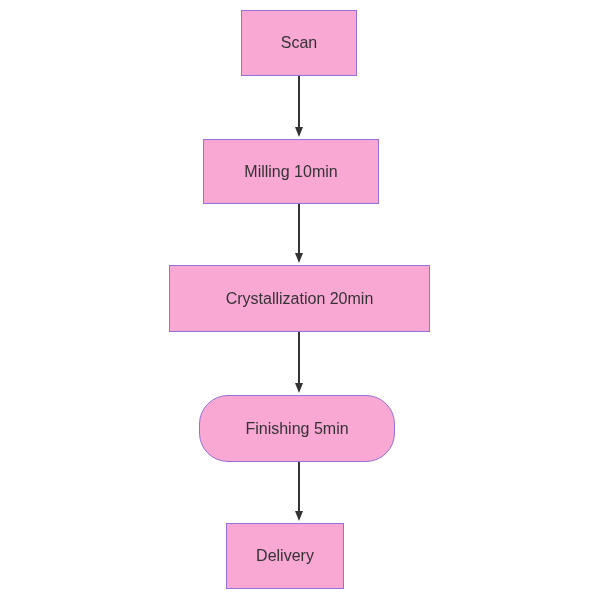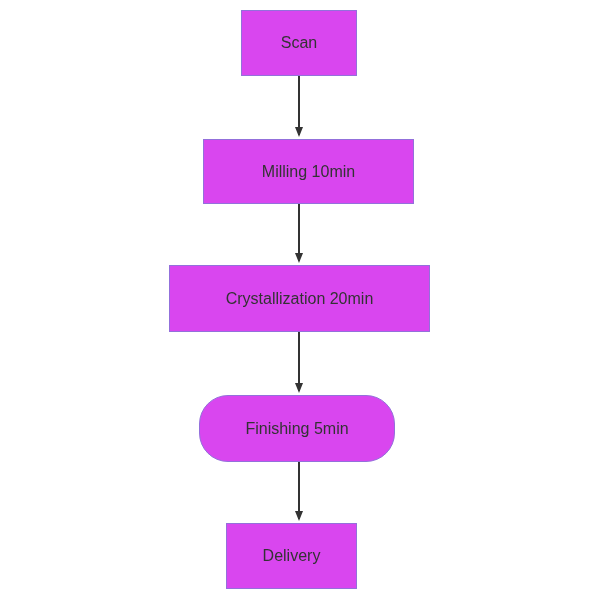--- a/index.html
+++ b/index.html
@@ -11,36 +11,36 @@
     position: relative;
     width: 600px;
     height: 600px;
     background: #ffffff;
     font-family: "Liberation Sans", "DejaVu Sans", sans-serif;
     overflow: hidden;
   }
   .node {
     position: absolute;
     box-sizing: border-box;
-    background: #d946ef;
+    background: #f9a8d4;
     border: 1px solid #9370DB;
     color: #333333;
     font-size: 16px;
     display: flex;
     align-items: center;
     justify-content: center;
     text-align: center;
     white-space: nowrap;
   }
   
   .node-scan            { left: 241px; top:  10px; width: 116px; height: 66px; }
-  .node-milling         { left: 203px; top: 139px; width: 211px; height: 65px; }
+  .node-milling         { left: 203px; top: 139px; width: 176px; height: 65px; }
   .node-crystallization { left: 169px; top: 265px; width: 261px; height: 67px; }
   .node-finishing       { left: 199px; top: 395px; width: 196px; height: 67px; border-radius: 29px; }
-  .node-delivery        { left: 226px; top: 523px; width: 131px; height: 66px; }
+  .node-delivery        { left: 226px; top: 523px; width: 118px; height: 66px; }
 
   #edge-layer {
     position: absolute;
     left: 0;
     top: 0;
     width: 600px;
     height: 600px;
     pointer-events: none;
   }
   #edge-layer line {

